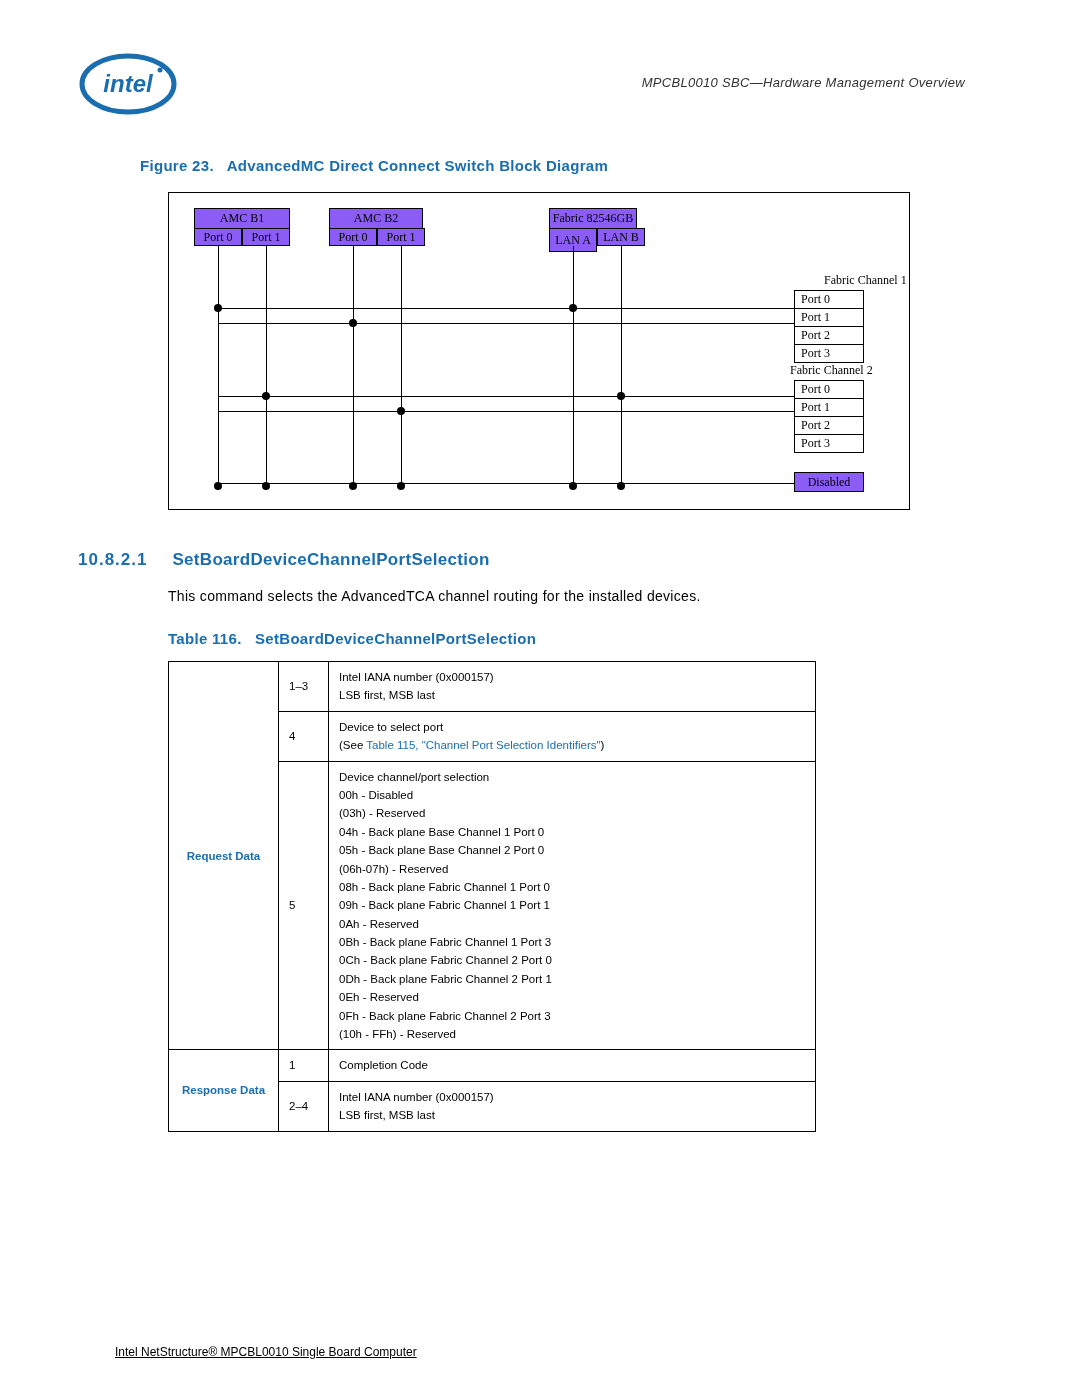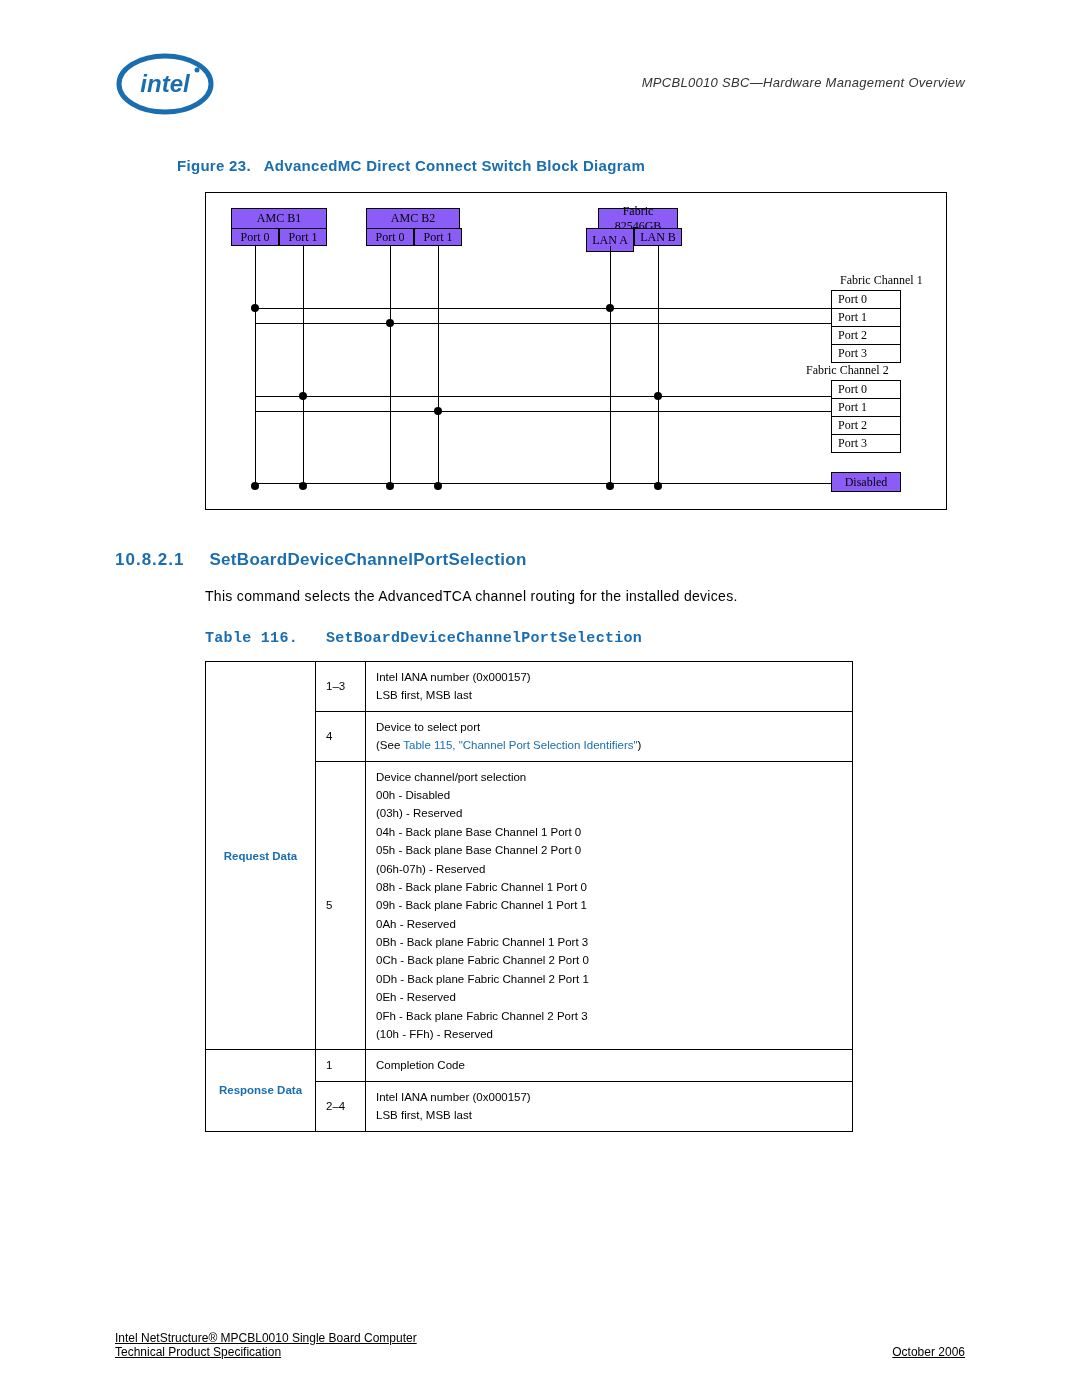--- a/index.html
+++ b/index.html
@@ -7,21 +7,21 @@
     margin: 0;
     padding: 0;
     background: #fff;
     font-family: Verdana, Arial, sans-serif;
     width: 1080px;
     height: 1397px;
     position: relative;
     color: #000;
   }
   .page {
-    padding: 50px 115px 40px 115px;
+    padding: 50px 115px 40px 78px;
     position: relative;
     height: 100%;
   }
   .header-row {
     display: flex;
     justify-content: space-between;
     align-items: center;
   }
   .header-text {
     font-style: italic;
@@ -73,20 +73,21 @@
     padding: 1px 6px;
     border-bottom: 1px solid #000;
     white-space: nowrap;
   }
   .porttable div:last-child { border-bottom: none; }
   .label {
     position: absolute;
     font-family: "Times New Roman", serif;
     font-size: 12px;
     white-space: nowrap;
+    margin-left: 21px;
   }
   .section-heading {
     margin: 40px 0 18px 0;
   }
   .section-num {
     color: #1a6eb0;
     font-weight: bold;
     font-size: 17px;
     letter-spacing: 1px;
     display: inline-block;
@@ -103,21 +104,20 @@
     font-size: 14px;
     color: #000;
     letter-spacing: 0.3px;
   }
   .table-caption {
     color: #1a6eb0;
     font-size: 15px;
     font-weight: bold;
     margin: 26px 0 14px 90px;
     letter-spacing: 0.3px;
-    font-family: Liberation Mono, monospace;
   }
   .cmd-table {
     margin-left: 90px;
     border-collapse: collapse;
     width: 648px;
     font-size: 11.5px;
   }
   .cmd-table td {
     border: 1px solid #000;
     padding: 6px 10px;
@@ -171,21 +171,21 @@
   <div class="diagram-frame">
 
     <div class="box" style="left:25px;top:15px;width:96px;height:20px;border-bottom:none;">AMC B1</div>
     <div class="box" style="left:25px;top:35px;width:48px;height:18px;">Port  0</div>
     <div class="box" style="left:73px;top:35px;width:48px;height:18px;">Port  1</div>
 
     <div class="box" style="left:160px;top:15px;width:94px;height:20px;border-bottom:none;">AMC B2</div>
     <div class="box" style="left:160px;top:35px;width:48px;height:18px;">Port  0</div>
     <div class="box" style="left:208px;top:35px;width:48px;height:18px;">Port  1</div>
 
-    <div class="box" style="left:392px;top:15px;width:80px;height:20px;border-bottom:none;">Fabric 82546GB</div>
+    <div class="box" style="left:380px;top:15px;width:88px;height:20px;border-bottom:none;">Fabric 82546GB</div>
     <div class="box" style="left:380px;top:35px;width:48px;height:24px;">LAN A</div>
     <div class="box" style="left:428px;top:35px;width:48px;height:18px;">LAN B</div>
 
     <div class="vline" style="left:49px;top:53px;height:240px;"></div>
     <div class="vline" style="left:97px;top:53px;height:240px;"></div>
     <div class="vline" style="left:184px;top:53px;height:240px;"></div>
     <div class="vline" style="left:232px;top:53px;height:240px;"></div>
     <div class="vline" style="left:404px;top:53px;height:240px;"></div>
     <div class="vline" style="left:452px;top:53px;height:240px;"></div>
 
@@ -273,18 +273,14 @@
       </td>
     </tr>
   </tbody>
     </table>
 
   <div class="footer">
     <div class="footer-row">
       <span>Intel NetStructure® MPCBL0010 Single Board Computer</span>
       <span></span>
     </div>
-    <div class="footer-row">
-      <span>Technical Product Specification</span>
-      <span>October 2006</span>
-    </div>
   </div>
 </div>
 
 </body></html>

